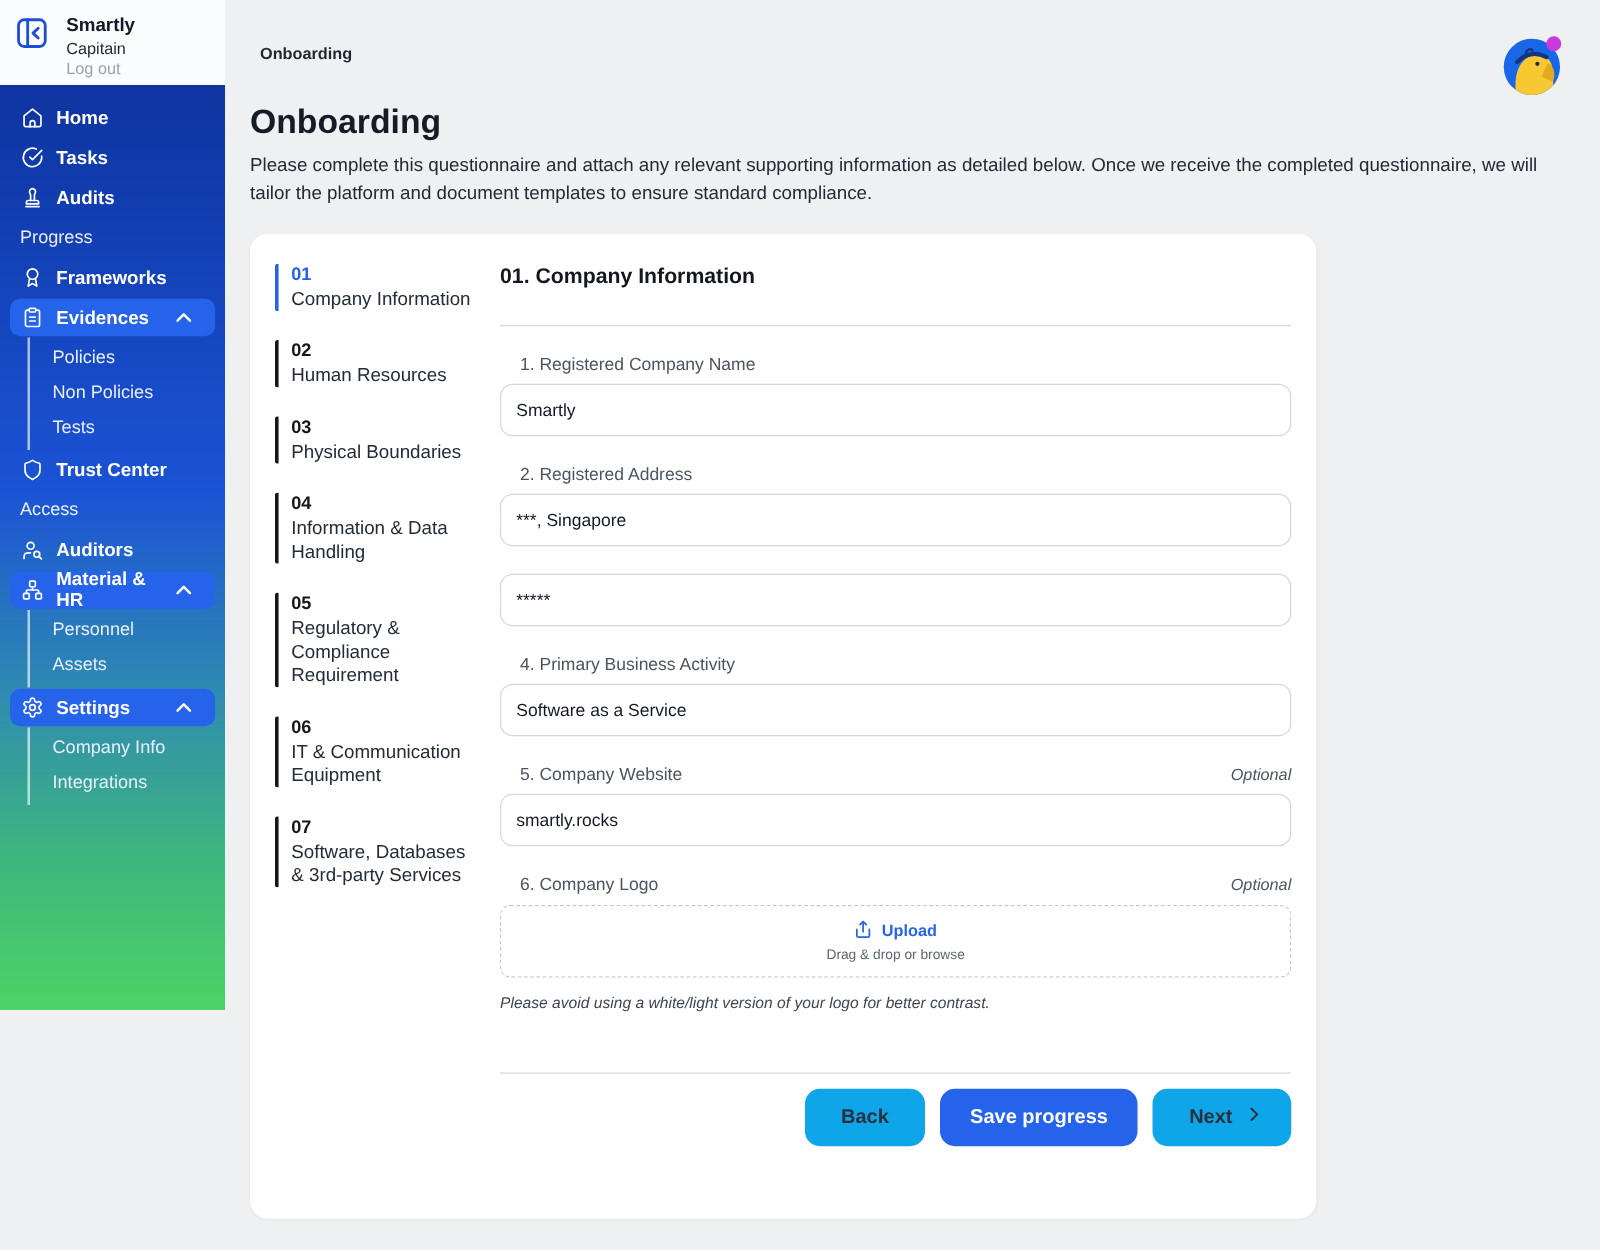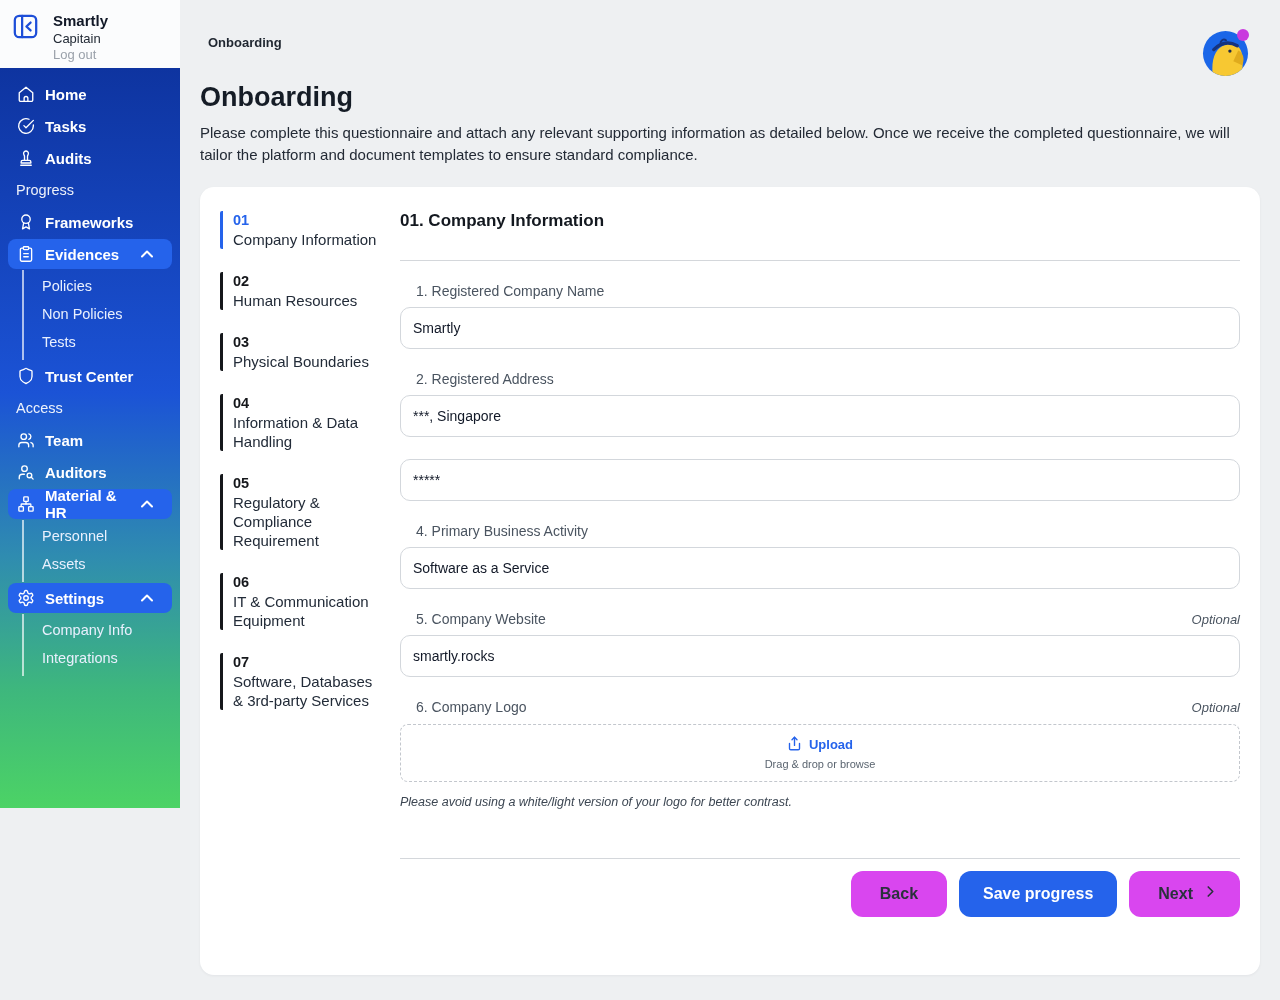--- a/index.html
+++ b/index.html
@@ -32,21 +32,21 @@
   
   .main { margin-left:180px; width:1100px; position:relative; }
   .breadcrumb { padding:35px 0 0 28px; font-size:13px; font-weight:700; color:#1f2630; }
   .avatar-wrap { position:absolute; top:30px; right:31px; width:47px; height:47px; cursor:pointer; }
   .avatar-wrap svg { width:47px; height:47px; display:block; }
   .notif-dot { position:absolute; top:-1px; right:0; width:12px; height:12px; border-radius:50%; background:#c93ade; }
 
   .page-title { margin:32px 0 0 20px; font-size:27px; font-weight:700; color:#151c26; }
   .page-desc { margin:9px 20px 0 20px; font-size:15px; line-height:1.45; color:#232a35; max-width:1058px; }
 
-  .card { margin:21px 20px 0 20px; width:1060px; height:788px; background:#fff; border-radius:14px;
+  .card { margin:21px 20px 0 20px; width:853px; height:788px; background:#fff; border-radius:14px;
     box-shadow:0 1px 3px rgba(16,24,40,.05); display:flex; padding:24px 20px; }
 
   
   .stepper { width:180px; flex:0 0 180px; }
   .step { border-left:3px solid #15171b; border-radius:2px; padding-left:10px; margin-bottom:23px; cursor:pointer; }
   .step-num { font-size:14.5px; font-weight:700; color:#15171b; line-height:19px; }
   .step-label { font-size:15px; color:#222b38; line-height:19px; max-width:150px; }
   .step.active { border-left-color:#2563eb; }
   .step.active .step-num { color:#2563eb; }
 
@@ -64,21 +64,21 @@
     display:flex; flex-direction:column; align-items:center; justify-content:center; gap:4px; cursor:pointer; }
   .upload-row { display:flex; align-items:center; gap:7px; color:#2563eb; font-weight:700; font-size:13px; }
   .upload-row svg { width:15px; height:15px; }
   .drop-hint { font-size:11px; color:#5b6570; }
   .browse { cursor:pointer; }
   .note { margin-top:13px; font-size:12.5px; font-style:italic; color:#3c4652; }
   .divider2 { border:none; border-top:1px solid #d4d7db; margin-top:49px; }
   .btn-row { display:flex; justify-content:flex-end; gap:12px; margin-top:12px; }
   .btn { height:46px; border:none; border-radius:12px; font-family:"Liberation Sans",sans-serif;
     font-size:16px; font-weight:700; cursor:pointer; display:flex; align-items:center; }
-  .btn-secondary { background:#d946ef; color:#2a313c; padding:0 29px; }
+  .btn-secondary { background:#0ea5e9; color:#2a313c; padding:0 29px; }
   .btn-primary { background:#2563eb; color:#fff; padding:0 24px;text-align:center; }
   .btn-next { padding:0 22px 0 29px; gap:10px; }
   .btn-next svg { width:15px; height:15px; }
 </style>
 </head>
 <body>
 
 <aside class="sidebar">
   <div class="brand">
     <span class="brand-icon">
@@ -164,31 +164,20 @@
       <span class="nicon">
         <svg viewBox="0 0 24 24" fill="none" stroke="#fff" stroke-width="1.8" stroke-linecap="round" stroke-linejoin="round">
           <path d="M12 22s8-3.2 8-9.5V5.8a1 1 0 0 0-.7-1C17 4.2 14.5 3.3 12.6 2a1 1 0 0 0-1.2 0C9.5 3.3 7 4.2 4.7 4.8a1 1 0 0 0-.7 1v6.7C4 18.8 12 22 12 22Z"></path>
         </svg>
       </span>
       <span>Trust Center</span>
     </div>
 
     <div class="nav-section">Access</div>
 
-    <div class="nav-item">
-      <span class="nicon">
-        <svg viewBox="0 0 24 24" fill="none" stroke="#fff" stroke-width="1.8" stroke-linecap="round" stroke-linejoin="round">
-          <path d="M15.5 21v-1.9a3.8 3.8 0 0 0-3.8-3.8H6.3a3.8 3.8 0 0 0-3.8 3.8V21"></path>
-          <circle cx="9" cy="7.5" r="3.7"></circle>
-          <path d="M21.5 21v-1.9a3.8 3.8 0 0 0-2.9-3.7"></path>
-          <path d="M15.8 3.8a3.8 3.8 0 0 1 0 7.3"></path>
-        </svg>
-      </span>
-      <span>Team</span>
-    </div>
 
     <div class="nav-item">
       <span class="nicon">
         <svg viewBox="0 0 24 24" fill="none" stroke="#fff" stroke-width="1.8" stroke-linecap="round" stroke-linejoin="round">
           <circle cx="10" cy="7.5" r="3.7"></circle>
           <path d="M9.8 15H7a4 4 0 0 0-4 4v2"></path>
           <circle cx="16.6" cy="16.6" r="3.1"></circle>
           <path d="m21.5 21.5-2.7-2.7"></path>
         </svg>
       </span>

